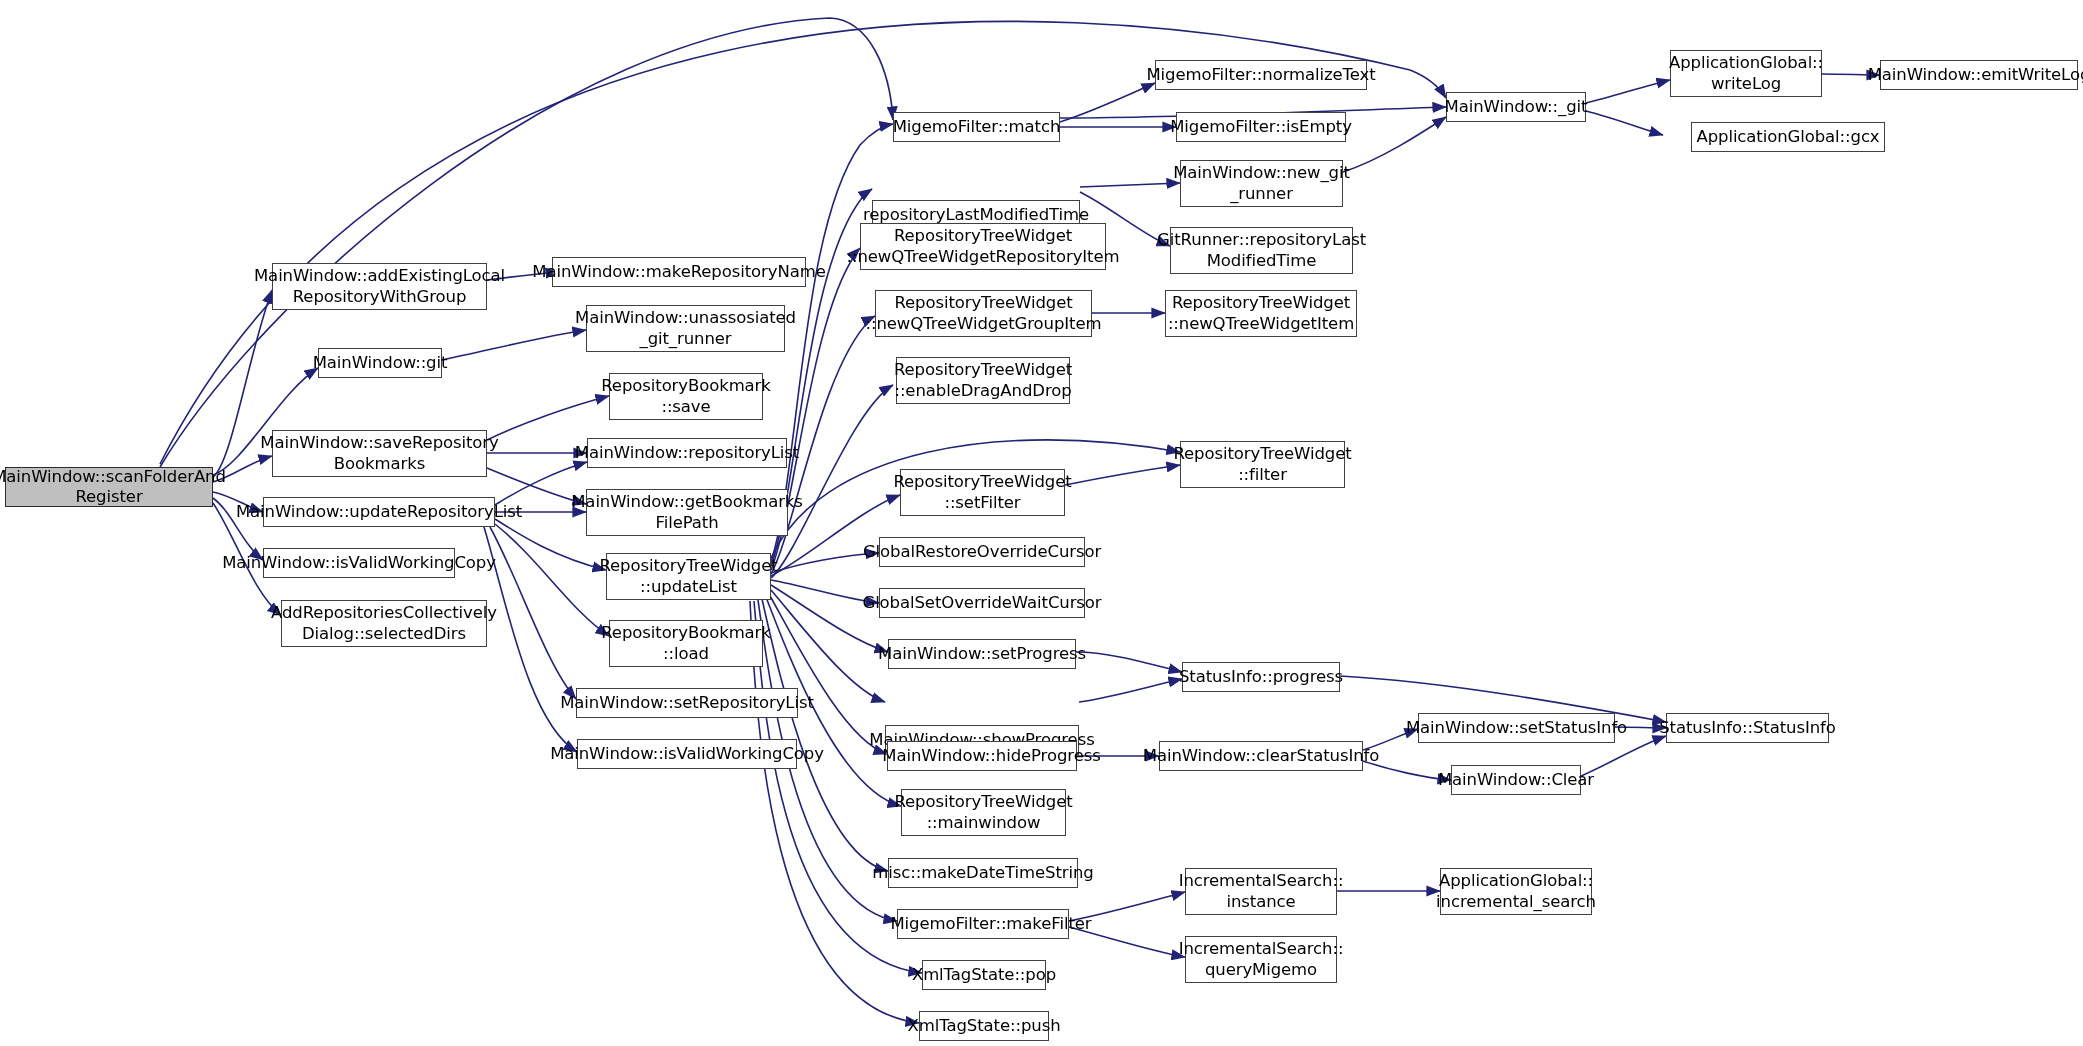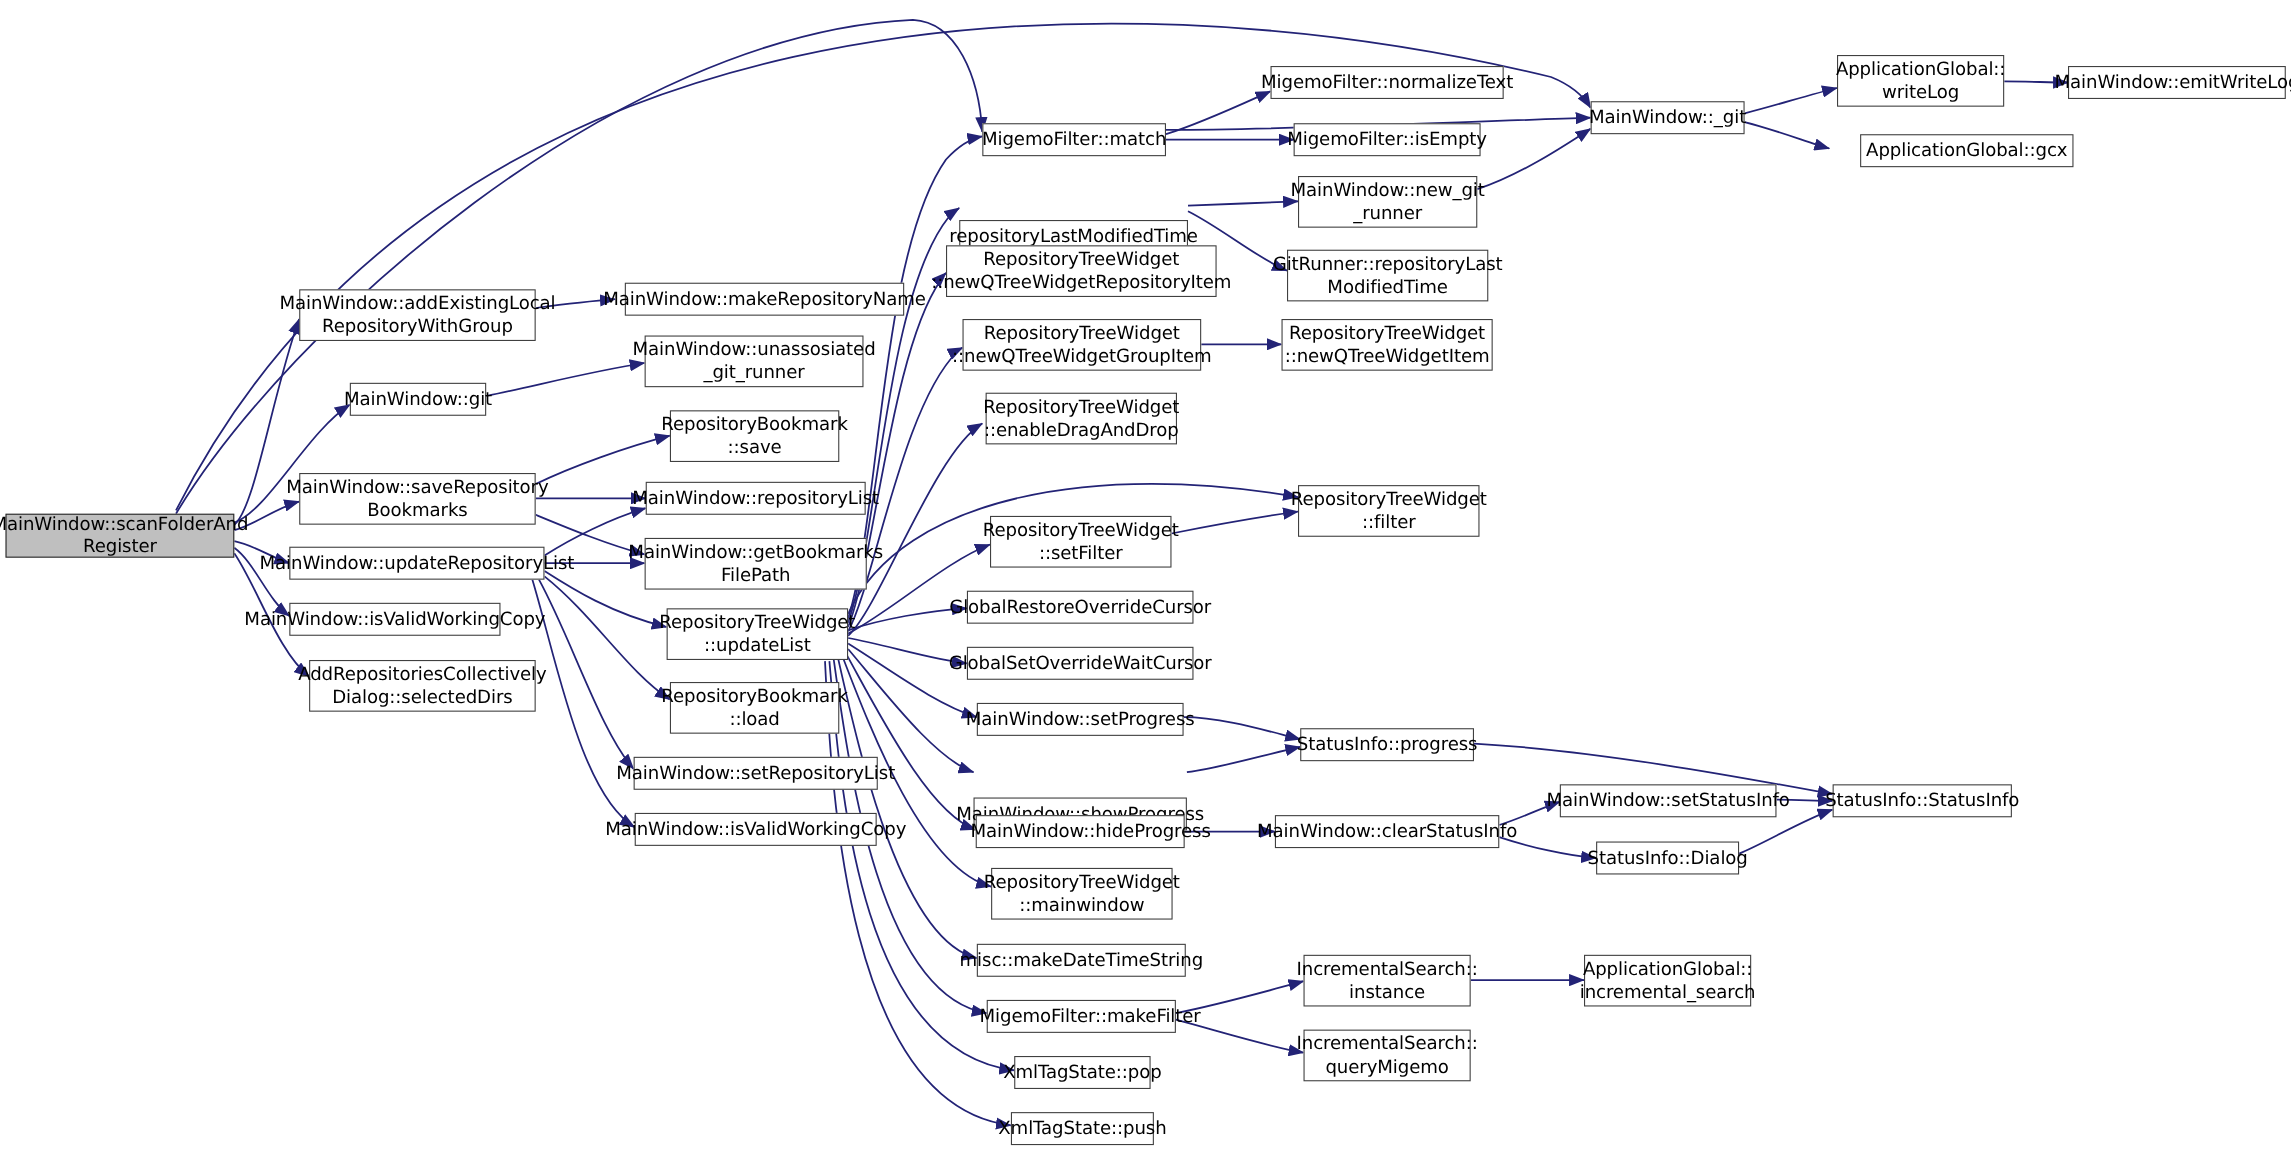--- a/index.html
+++ b/index.html
@@ -128,21 +128,21 @@
 Register</div>
       <div class="node" style="left: 272px; top: 263px; width: 215px; height: 47px;">MainWindow::addExistingLocal
 RepositoryWithGroup</div>
       <div class="node" style="left: 318px; top: 348px; width: 124px; height: 30px;">MainWindow::git</div>
       <div class="node" style="left: 272px; top: 430px; width: 215px; height: 47px;">MainWindow::saveRepository
 Bookmarks</div>
       <div class="node" style="left: 263px; top: 497px; width: 232px; height: 30px;">MainWindow::updateRepositoryList</div>
       <div class="node" style="left: 263px; top: 548px; width: 192px; height: 30px;">MainWindow::isValidWorkingCopy</div>
       <div class="node" style="left: 281px; top: 600px; width: 206px; height: 47px;">AddRepositoriesCollectively
 Dialog::selectedDirs</div>
-      <div class="node" style="left: 568px; top: 257px; width: 254px; height: 30px;">MainWindow::makeRepositoryName</div>
+      <div class="node" style="left: 552px; top: 257px; width: 254px; height: 30px;">MainWindow::makeRepositoryName</div>
       <div class="node" style="left: 586px; top: 305px; width: 199px; height: 47px;">MainWindow::unassosiated
 _git_runner</div>
       <div class="node" style="left: 609px; top: 373px; width: 154px; height: 47px;">RepositoryBookmark
 ::save</div>
       <div class="node" style="left: 587px; top: 438px; width: 200px; height: 30px;">MainWindow::repositoryList</div>
       <div class="node" style="left: 586px; top: 489px; width: 202px; height: 47px;">MainWindow::getBookmarks
 FilePath</div>
       <div class="node" style="left: 606px; top: 553px; width: 165px; height: 47px;">RepositoryTreeWidget
 ::updateList</div>
       <div class="node" style="left: 609px; top: 620px; width: 154px; height: 47px;">RepositoryBookmark
@@ -181,21 +181,21 @@
       <div class="node" style="left: 1180px; top: 441px; width: 165px; height: 47px;">RepositoryTreeWidget
 ::filter</div>
       <div class="node" style="left: 1182px; top: 662px; width: 158px; height: 30px;">StatusInfo::progress</div>
       <div class="node" style="left: 1159px; top: 741px; width: 204px; height: 30px;">MainWindow::clearStatusInfo</div>
       <div class="node" style="left: 1185px; top: 868px; width: 152px; height: 47px;">IncrementalSearch::
 instance</div>
       <div class="node" style="left: 1185px; top: 936px; width: 152px; height: 47px;">IncrementalSearch::
 queryMigemo</div>
       <div class="node" style="left: 1446px; top: 92px; width: 140px; height: 30px;">MainWindow::_git</div>
       <div class="node" style="left: 1418px; top: 713px; width: 197px; height: 30px;">MainWindow::setStatusInfo</div>
-      <div class="node" style="left: 1451px; top: 765px; width: 130px; height: 30px;">StatusInfo::Dialog</div>
+      <div class="node" style="left: 1451px; top: 765px; width: 130px; height: 30px;">MainWindow::Clear</div>
       <div class="node" style="left: 1440px; top: 868px; width: 152px; height: 47px;">ApplicationGlobal::
 incremental_search</div>
       <div class="node" style="left: 1670px; top: 50px; width: 152px; height: 47px;">ApplicationGlobal::
 writeLog</div>
       <div class="node" style="left: 1663px; top: 122px; width: 194px; height: 30px; margin-left: 28px;">ApplicationGlobal::gcx</div>
       <div class="node" style="left: 1666px; top: 713px; width: 163px; height: 30px;">StatusInfo::StatusInfo</div>
       <div class="node" style="left: 1880px; top: 60px; width: 198px; height: 30px;">MainWindow::emitWriteLog</div>
     </div>
 </div>
 

